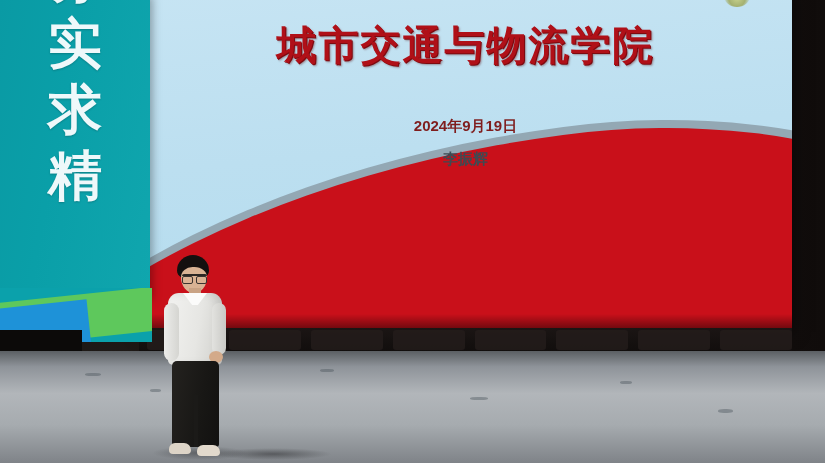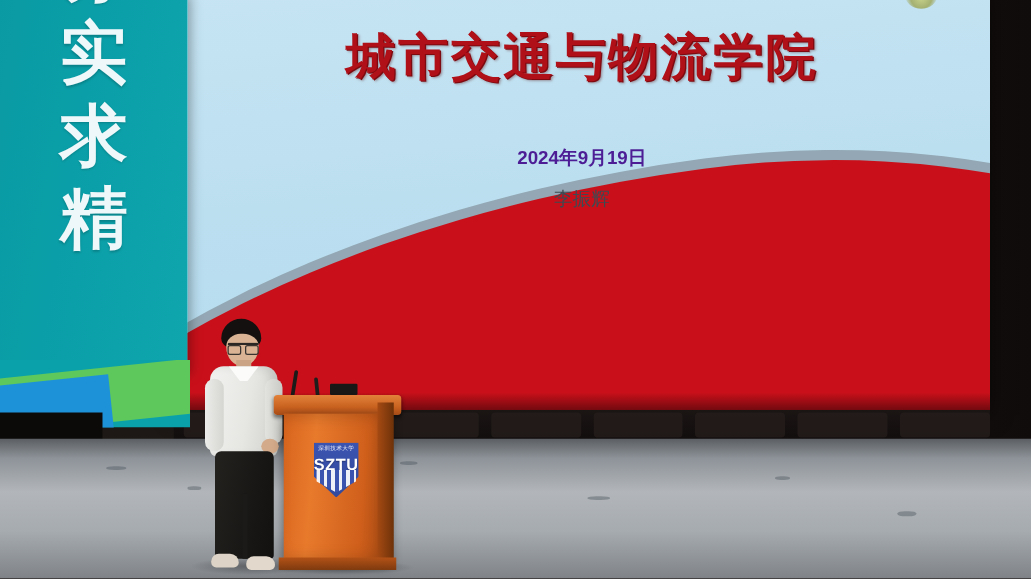--- a/index.html
+++ b/index.html
@@ -113,26 +113,26 @@
     font-weight: 600;
     letter-spacing: 3px;
     color: #15191c;
     font-family: "Liberation Serif", "DejaVu Serif", serif;
   }
   .slide-date {
     margin: 44px 0 0 0;
     font-size: 15px;
     font-weight: bold;
     letter-spacing: 0px;
-    color: #4c1d95;
+    color: #7f1d1d;
   }
   .slide-presenter {
     margin: 14px 0 0 0;
     font-size: 15px;
-    font-weight: normal;
+    font-weight: bold;
     color: #3e4a52;
   }
 
   
   .left-banner {
     position: absolute;
     left: 0; top: -4px;
     width: 150px;
     height: 304px;
     background: linear-gradient(100deg,#0a9aa4 0%, #0a9fa8 40%, #10a6ae 100%);
@@ -480,30 +480,14 @@
     <div class="p-collar"></div>
     <div class="p-arm-l"></div>
     <div class="p-arm-r"></div>
     <div class="p-hand"></div>
     <div class="p-pants"></div>
     <div class="p-leg-gap"></div>
     <div class="p-shoe-l"></div>
     <div class="p-shoe-r"></div>
   </div>
 
-  <div class="podium">
-    <div class="podium-mic"></div>
-    <div class="podium-mic2"></div>
-    <div class="podium-box"></div>
-    <div class="podium-top"></div>
-    <div class="podium-body"></div>
-    <div class="podium-side"></div>
-    <div class="podium-base"></div>
-
-    <div class="shield">
-      <div class="shield-bg"></div>
-      <div class="shield-cn">深圳技术大学</div>
-      <div class="shield-abbr">SZTU</div>
-      <div class="shield-stripes"></div>
-    </div>
-  </div>
 
 </div>
 
 </body></html>

